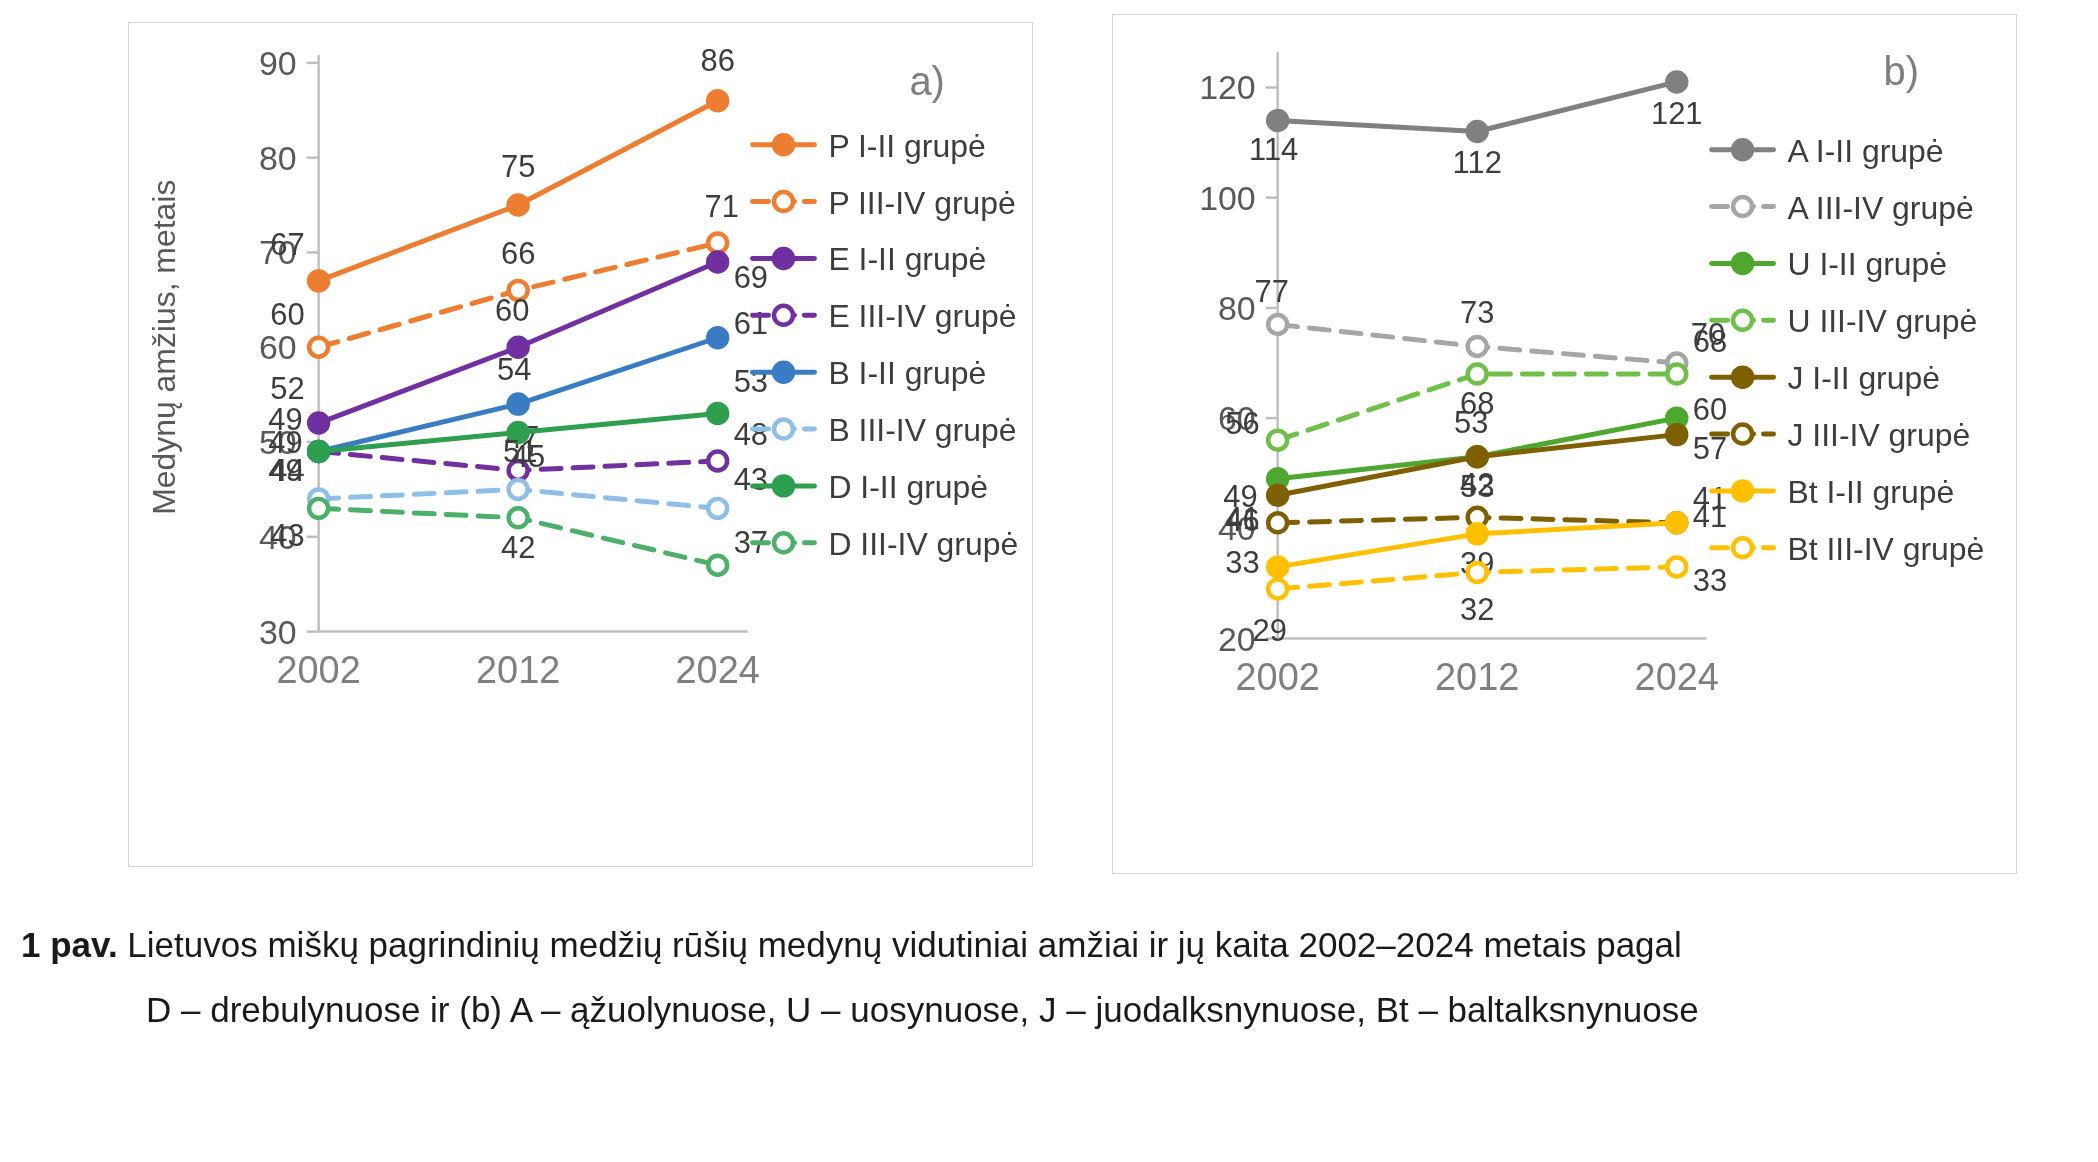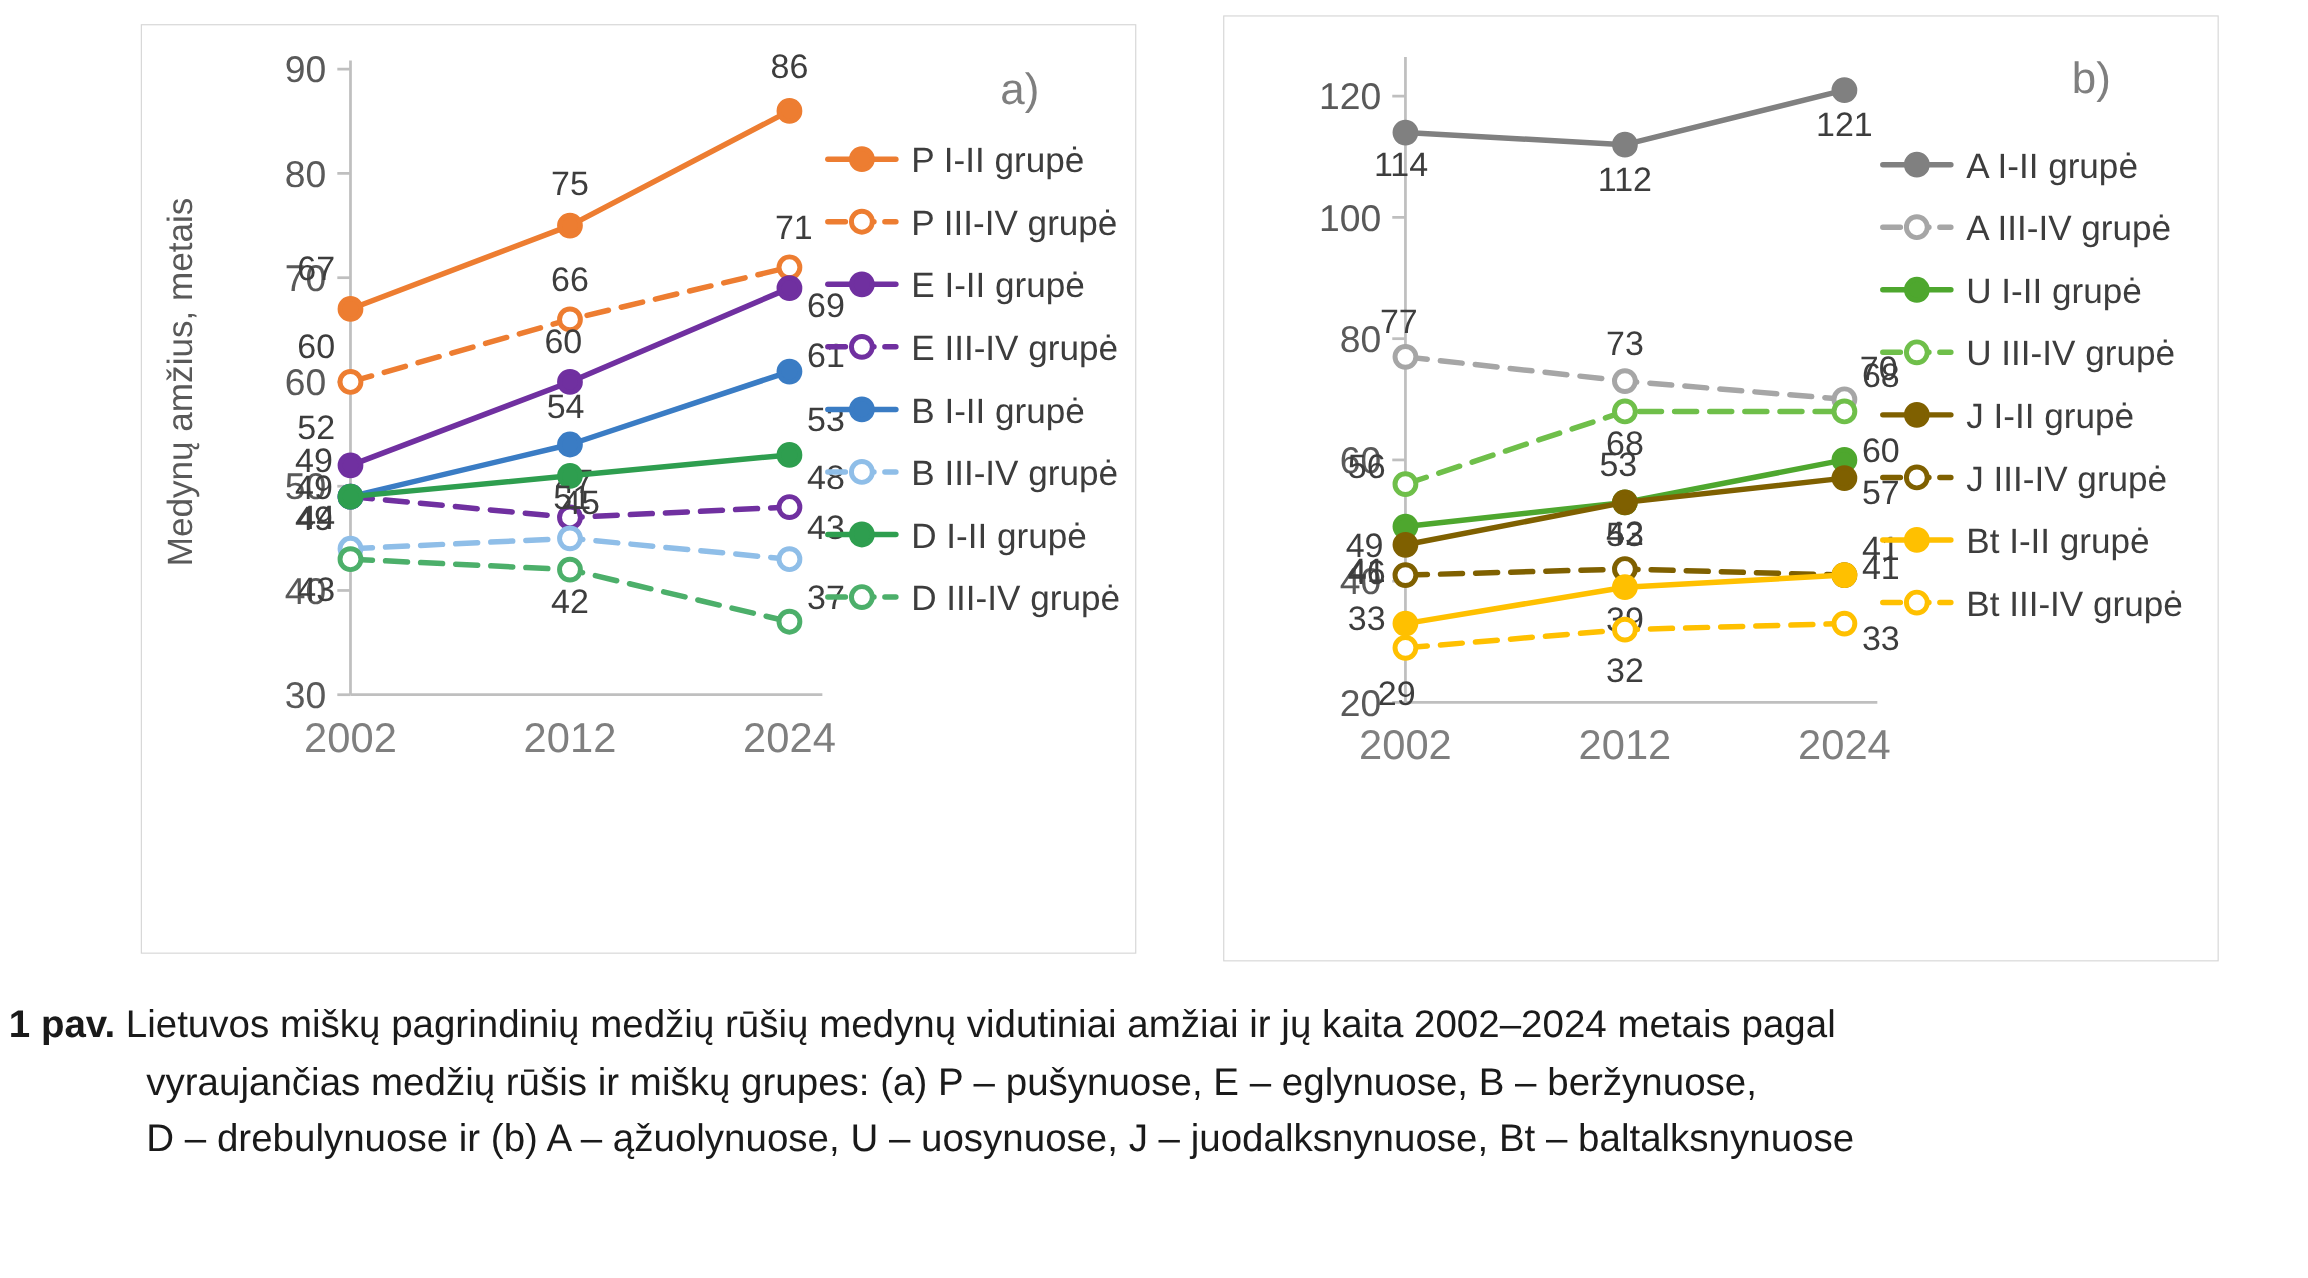--- a/index.html
+++ b/index.html
@@ -66,21 +66,21 @@
   .caption {
     position: absolute;
     left: 0;
     top: 905px;
     width: 2098px;
     padding: 0 14px 0 6px;
     font-size: 35px;
     line-height: 1.42;
     color: #1a1a1a;
   }
-  .caption p { margin: 2px; }
+  .caption p { margin: 15px; }
   .caption .l1 { text-align: left; }
   .caption .l2, .caption .l3 {
     text-align: justify;
     text-align-last: left;
     padding-left: 125px;
   }
   .caption .l3 { text-align: center; }
   .cap-bold { font-weight: bold; }
 </style>
 </head>
@@ -294,16 +294,15 @@
           <text x="676" y="489" class="legend-text">Bt I-II grupė</text>
           <line x1="600" y1="534" x2="662" y2="534" stroke="#FFC000" stroke-width="5" stroke-linecap="round" stroke-dasharray="16 10"></line>
           <circle cx="631" cy="534" r="9.5" stroke="#FFC000" stroke-width="4.5" fill="#ffffff"></circle>
           <text x="676" y="546" class="legend-text">Bt III-IV grupė</text>
         </svg>
     </div>
   </div>
 
   <div class="caption">
     <p class="l1"><span class="cap-bold">1 pav.</span><span> Lietuvos miškų pagrindinių medžių rūšių medynų vidutiniai amžiai ir jų kaita 2002–2024 metais pagal</span></p>
-    <p class="l2"><span>vyraujančias medžių rūšis ir miškų grupes: (a) P – pušynuose, E – eglynuose, B – beržynuose,</span></p>
     <p class="l3"><span>D – drebulynuose ir (b) A – ąžuolynuose, U – uosynuose, J – juodalksnynuose, Bt – baltalksnynuose</span></p>
   </div>
 </div>
 
 </body></html>

